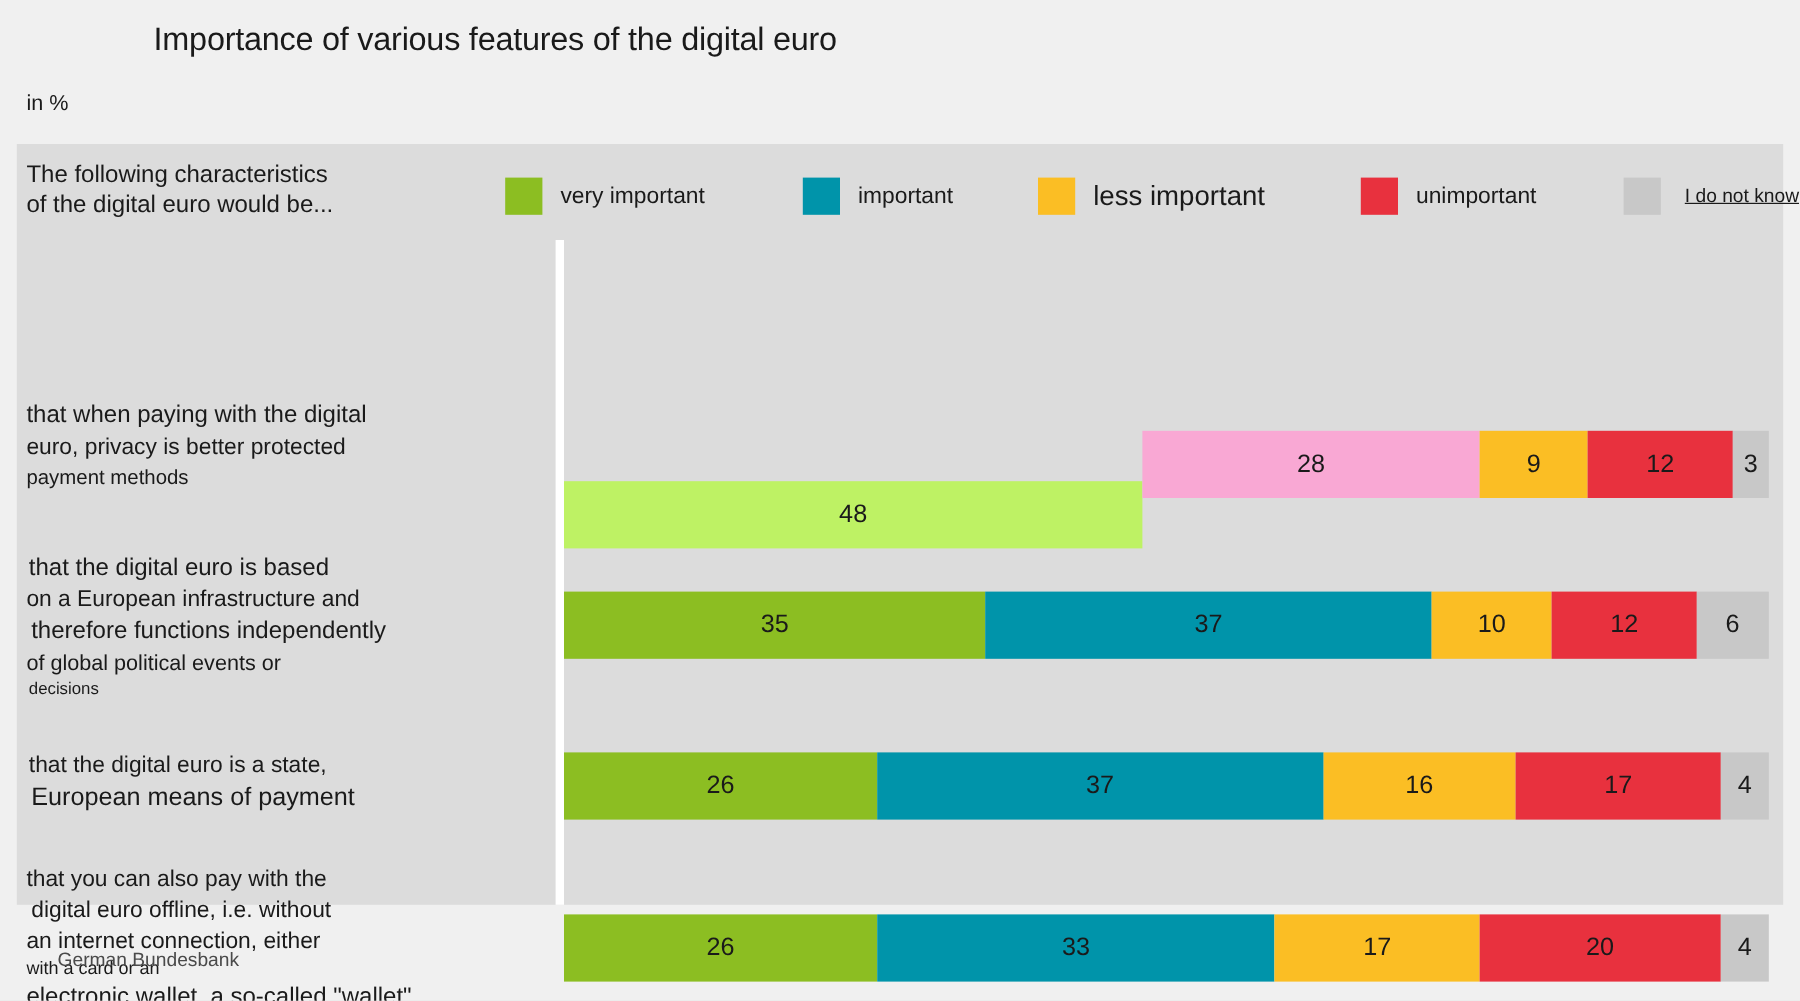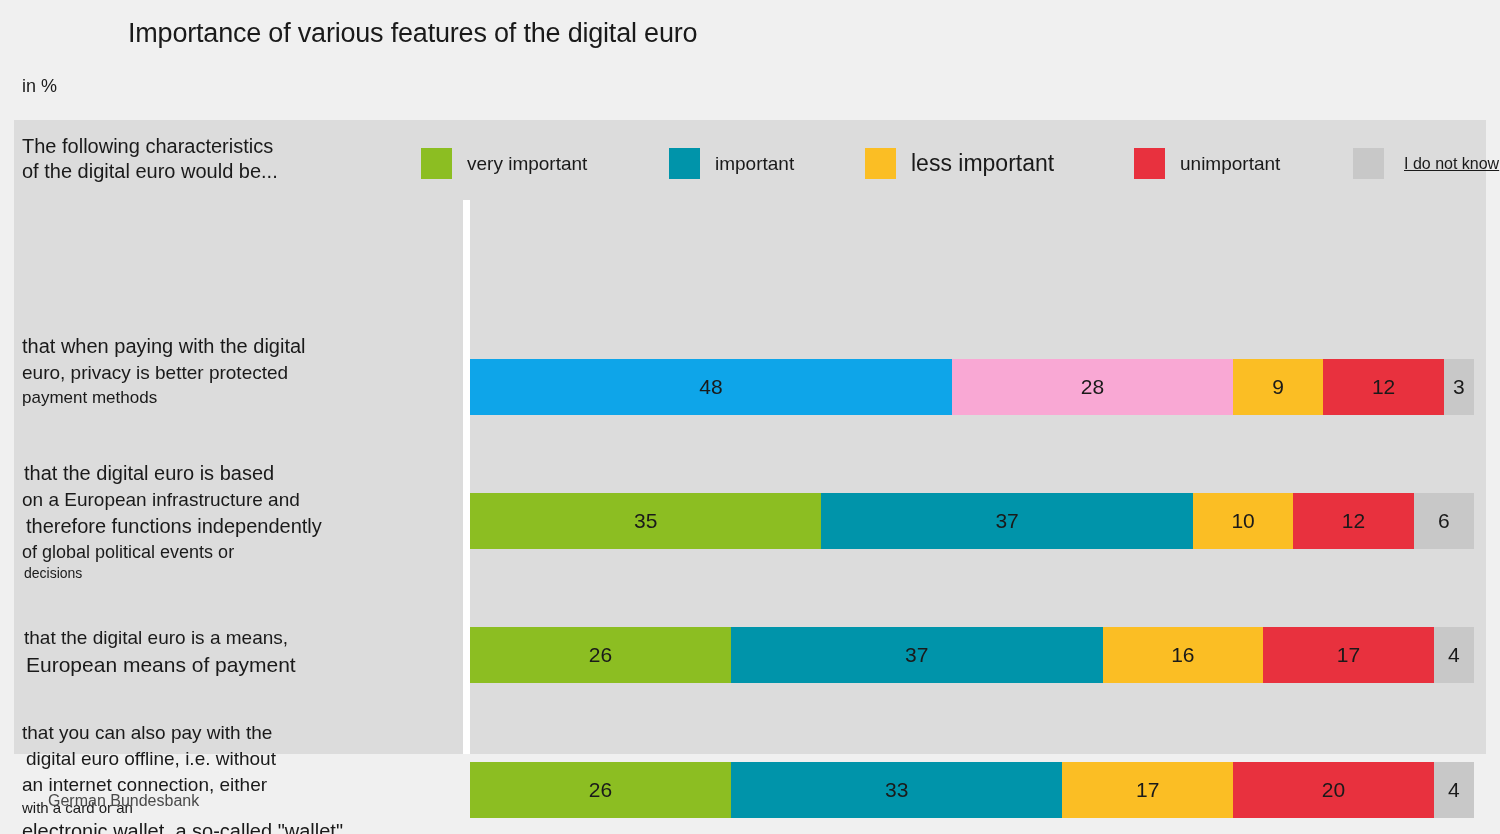--- a/index.html
+++ b/index.html
@@ -116,21 +116,21 @@
   <div class="vdivider"></div>
 
   <div id="rows-host">
       <div class="row">
         <div class="row-label" style="top: 213px;">
           <span class="ln" style="font-size: 20px; line-height: 27px; padding-left: 0px;">that when paying with the digital</span>
           <span class="ln" style="font-size: 19px; line-height: 26px; padding-left: 0px;">euro, privacy is better protected</span>
           <span class="ln" style="font-size: 17px; line-height: 23px; padding-left: 0px;">payment methods</span>
         </div>
         <div class="bar" style="top: 239px;">
-          <div class="seg" style="width: 48%; background: #0ea5e9;">48</div>
+          <div class="seg" style="width: 48%; background: #bef264; margin-top: 42px;">48</div>
           <div class="seg" style="width: 28%; background: #f9a8d4;">28</div>
           <div class="seg" style="width: 9%; background: rgb(251, 190, 36);">9</div>
           <div class="seg" style="width: 12%; background: rgb(232, 49, 62);">12</div>
           <div class="seg" style="width: 3%; background: rgb(200, 200, 200);">3</div>
         </div>
       </div>
       <div class="row">
         <div class="row-label" style="top: 340px;">
           <span class="ln" style="font-size: 20px; line-height: 27px; padding-left: 2px;">that the digital euro is based</span>
           <span class="ln" style="font-size: 19px; line-height: 26px; padding-left: 0px;">on a European infrastructure and</span>
@@ -141,21 +141,21 @@
         <div class="bar" style="top: 373px;">
           <div class="seg" style="width: 35%; background: rgb(140, 190, 34);">35</div>
           <div class="seg" style="width: 37%; background: rgb(0, 148, 170);">37</div>
           <div class="seg" style="width: 10%; background: rgb(251, 190, 36);">10</div>
           <div class="seg" style="width: 12%; background: rgb(232, 49, 62);">12</div>
           <div class="seg" style="width: 6%; background: rgb(200, 200, 200);">6</div>
         </div>
       </div>
       <div class="row">
         <div class="row-label" style="top: 505px;">
-          <span class="ln" style="font-size: 19px; line-height: 26px; padding-left: 2px;">that the digital euro is a means,</span>
+          <span class="ln" style="font-size: 19px; line-height: 26px; padding-left: 2px;">that the digital euro is a state,</span>
           <span class="ln" style="font-size: 21px; line-height: 28px; padding-left: 4px;">European means of payment</span>
         </div>
         <div class="bar" style="top: 507px;">
           <div class="seg" style="width: 26%; background: rgb(140, 190, 34);">26</div>
           <div class="seg" style="width: 37%; background: rgb(0, 148, 170);">37</div>
           <div class="seg" style="width: 16%; background: rgb(251, 190, 36);">16</div>
           <div class="seg" style="width: 17%; background: rgb(232, 49, 62);">17</div>
           <div class="seg" style="width: 4%; background: rgb(200, 200, 200);">4</div>
         </div>
       </div>

